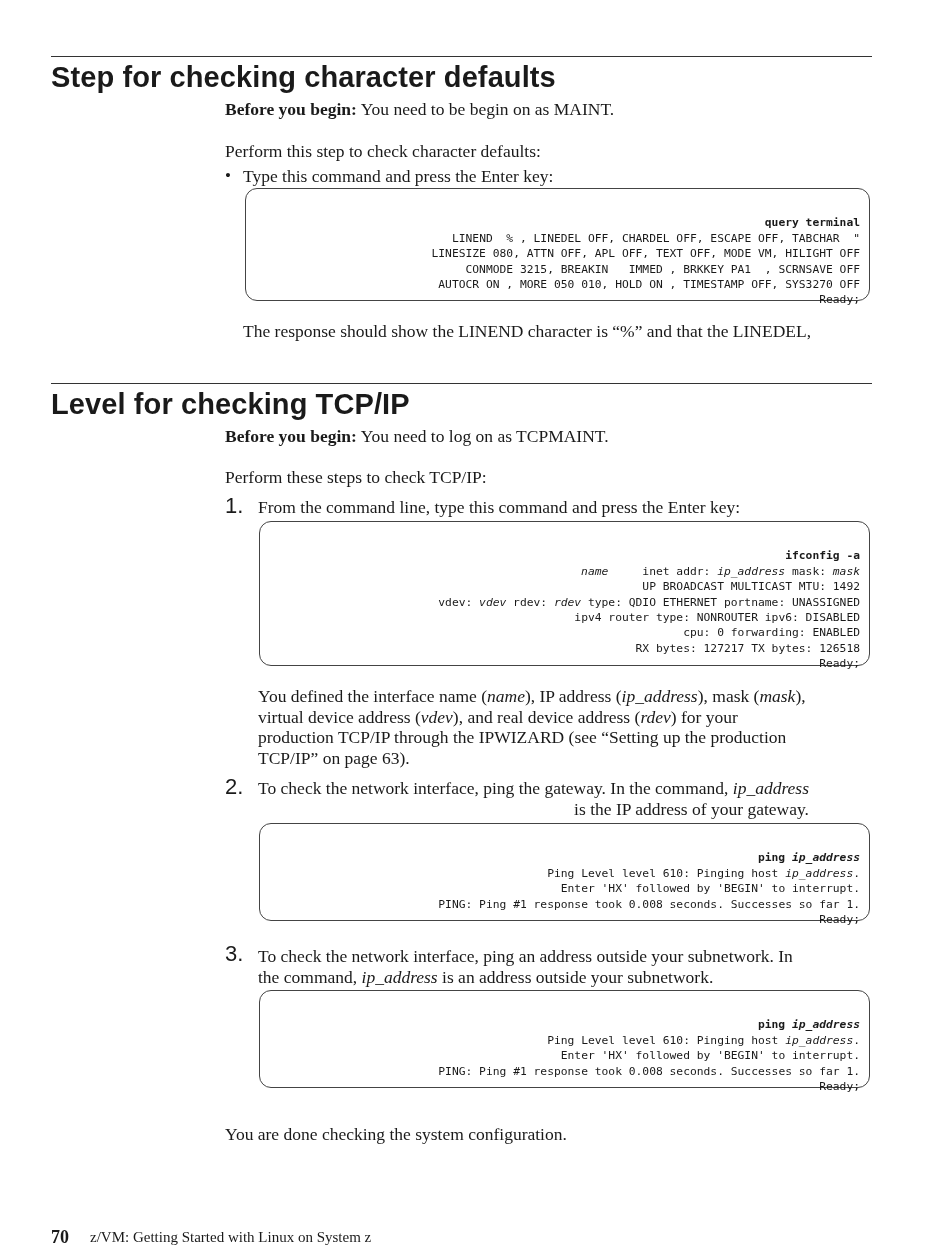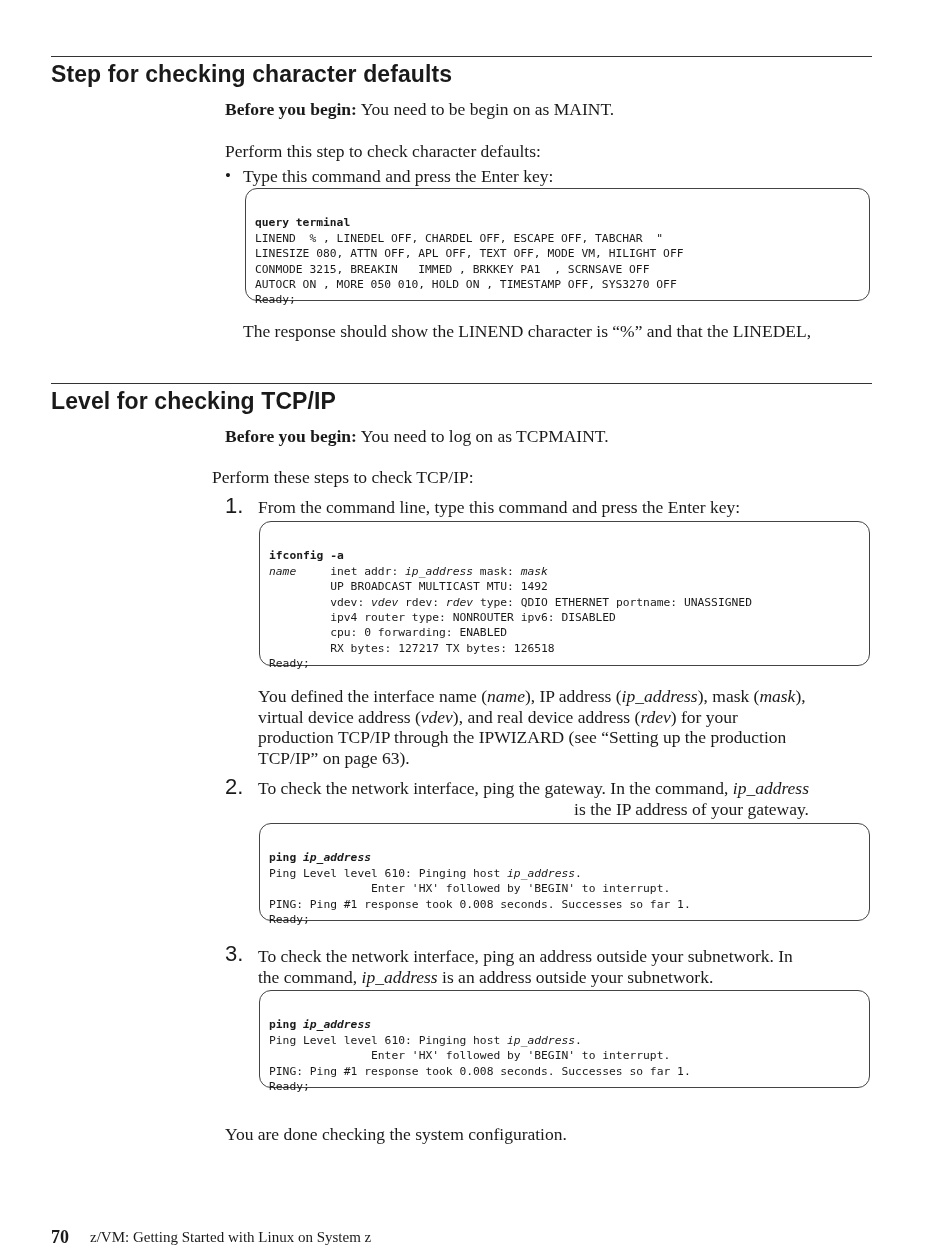--- a/index.html
+++ b/index.html
@@ -1,25 +1,25 @@
 <!DOCTYPE html>
 <html><head>
 <meta charset="utf-8">
 <style>
   html, body { margin: 0; padding: 0; background: #ffffff; }
   body { width: 950px; height: 1260px; position: relative; color: #1a1a1a; font-family: "Liberation Serif", serif; overflow: hidden; }
   .rule { position: absolute; left: 51px; width: 821px; height: 0; border-top: 1.5px solid #333; }
-  .h1 { position: absolute; left: 51px; font-family: "Liberation Sans", sans-serif; font-weight: bold; font-size: 23px; color: #1a1a1a; margin: 0; letter-spacing: 0.1px; }
+  .h1 { position: absolute; left: 51px; font-family: "Liberation Sans", sans-serif; font-weight: bold; font-size: 29px; color: #1a1a1a; margin: 0; letter-spacing: 0.1px; }
   .p { position: absolute; font-size: 17.5px; line-height: 20.5px; margin: 0; }
   .p b { font-weight: bold; }
   .p i { font-style: italic; }
   .bullet { position: absolute; left: 225px; font-size: 17px; }
   .num { position: absolute; left: 225px; font-family: "Liberation Sans", sans-serif; font-size: 22px; }
   .code { position: absolute; border: 1.2px solid #444; border-radius: 12px; background: #fff; font-family: "DejaVu Sans Mono", monospace; font-size: 11.3px; line-height: 15.4px; padding: 11px 9px 8px 9px; box-sizing: border-box; white-space: pre; color: #1a1a1a; }
-  .code .ln { display: block; }
+  .code .ln { display: block; text-align: right; }
   .code b { font-weight: bold; }
   .code i { font-style: italic; }
   .footer-num { position: absolute; left: 51px; top: 1227px; font-weight: bold; font-size: 18px; }
   .footer-title { position: absolute; left: 90px; top: 1229px; font-size: 15px; }
 </style>
 </head>
 <body>
 
 <div class="rule" style="top:56px;"></div>
 <h1 class="h1" style="top:61px;">Step for checking character defaults</h1>
@@ -35,21 +35,21 @@
 <span class="ln"><b>query terminal</b></span><span class="ln">LINEND  % , LINEDEL OFF, CHARDEL OFF, ESCAPE OFF, TABCHAR  "</span><span class="ln">LINESIZE 080, ATTN OFF, APL OFF, TEXT OFF, MODE VM, HILIGHT OFF</span><span class="ln">CONMODE 3215, BREAKIN   IMMED , BRKKEY PA1  , SCRNSAVE OFF</span><span class="ln">AUTOCR ON , MORE 050 010, HOLD ON , TIMESTAMP OFF, SYS3270 OFF</span><span class="ln">Ready;</span>
 </div>
 
 <p class="p" style="left:243px; top:321px;"><span>The response should show the LINEND character is “%” and that the LINEDEL,</span><br></p>
 
 <div class="rule" style="top:383px;"></div>
 <h1 class="h1" style="top:388px;">Level for checking TCP/IP</h1>
 
 <p class="p" style="left:225px; top:426px;"><b>Before you begin:</b><span> You need to log on as TCPMAINT.</span></p>
 
-<p class="p" style="left:212px; top:467px;">Perform these steps to check TCP/IP:</p>
+<p class="p" style="left:225px; top:467px;">Perform these steps to check TCP/IP:</p>
 
 <span class="num" style="top:493px;">1.</span>
 <p class="p" style="left:258px; top:497px;">From the command line, type this command and press the Enter key:</p>
 
 <div class="code" style="left:259px; top:521px; width:611px; height:145px;">
 <span class="ln"><b>ifconfig -a</b></span><span class="ln"><i>name</i><span>     inet addr: </span><i>ip_address</i><span> mask: </span><i>mask</i></span><span class="ln">         UP BROADCAST MULTICAST MTU: 1492</span><span class="ln"><span>         vdev: </span><i>vdev</i><span> rdev: </span><i>rdev</i><span> type: QDIO ETHERNET portname: UNASSIGNED</span></span><span class="ln">         ipv4 router type: NONROUTER ipv6: DISABLED</span><span class="ln">         cpu: 0 forwarding: ENABLED</span><span class="ln">         RX bytes: 127217 TX bytes: 126518</span><span class="ln">Ready;</span>
 </div>
 
 <p class="p" style="left:258px; top:686px;"><span>You defined the interface name (</span><i>name</i><span>), IP address (</span><i>ip_address</i><span>), mask (</span><i>mask</i><span>),</span><br><span>virtual device address (</span><i>vdev</i><span>), and real device address (</span><i>rdev</i><span>) for your</span><br><span>production TCP/IP through the IPWIZARD (see “Setting up the production</span><br><span>TCP/IP” on page 63).</span></p>
 

